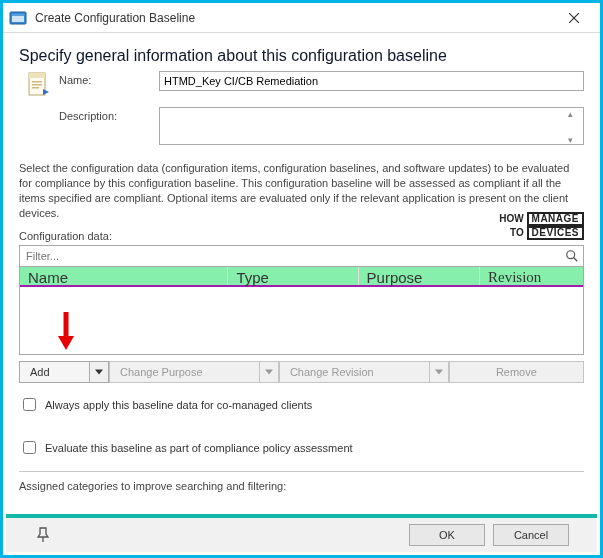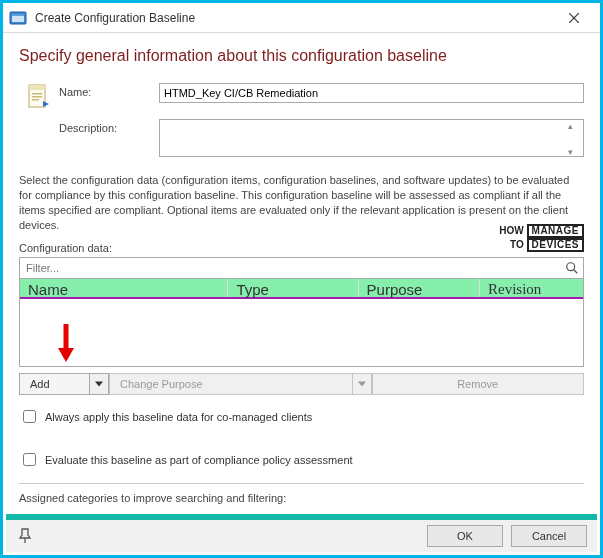--- a/index.html
+++ b/index.html
@@ -37,23 +37,23 @@
   .titlebar .close {
     width: 40px; height: 28px;
     display: flex; align-items: center; justify-content: center;
     font-size: 14px;
     color: #333;
   }
   .content {
     padding: 10px 16px 8px 16px;
   }
   .heading {
-    color: #7f1d1d;
+    color: #0f172a;
     font-size: 16px;
-    margin: 4px 0 18px 0;
+    margin: 4px 0 6px 0;
   }
   .form-row {
     display: flex;
     align-items: flex-start;
     margin-bottom: 8px;
   }
   .form-row .icon-cell {
     width: 40px;
     display: flex; justify-content: center;
   }
@@ -249,23 +249,23 @@
   }
   .categories-label {
     color: #444;
   }
   .footer {
     position: absolute;
     left: 3px; right: 3px; bottom: 3px;
     height: 38px;
     display: flex;
     align-items: center;
-    padding: 0 10px;
+    padding: 0 28px;
     background: #f1f1f1;
-    border-top: 6px solid #14b8a6;
+    border-top: 4px solid #14b8a6;
   }
   .footer .pin-icon {
     width: 18px; height: 18px;
   }
   .footer .spacer { flex: 1; }
   .footer .btn {
     min-width: 76px;
     margin-left: 8px;
     background: #e8e8e8;
     justify-content: center;
@@ -365,20 +365,24 @@
 
     <div class="btn-row">
       <button class="btn dropdown">
         <span>Add</span>
         <span class="caret"></span>
       </button>
       <button class="btn dropdown disabled change-purpose">
         <span>Change Purpose</span>
         <span class="caret"></span>
       </button>
+      <button class="btn dropdown disabled change-revision">
+        <span>Change Revision</span>
+        <span class="caret"></span>
+      </button>
       <button class="btn disabled remove">
         <span>Remove</span>
       </button>
     </div>
 
     <label class="checkbox-row">
       <input type="checkbox" style="">
       <span>Always apply this baseline data for co-managed clients</span>
     </label>
 

